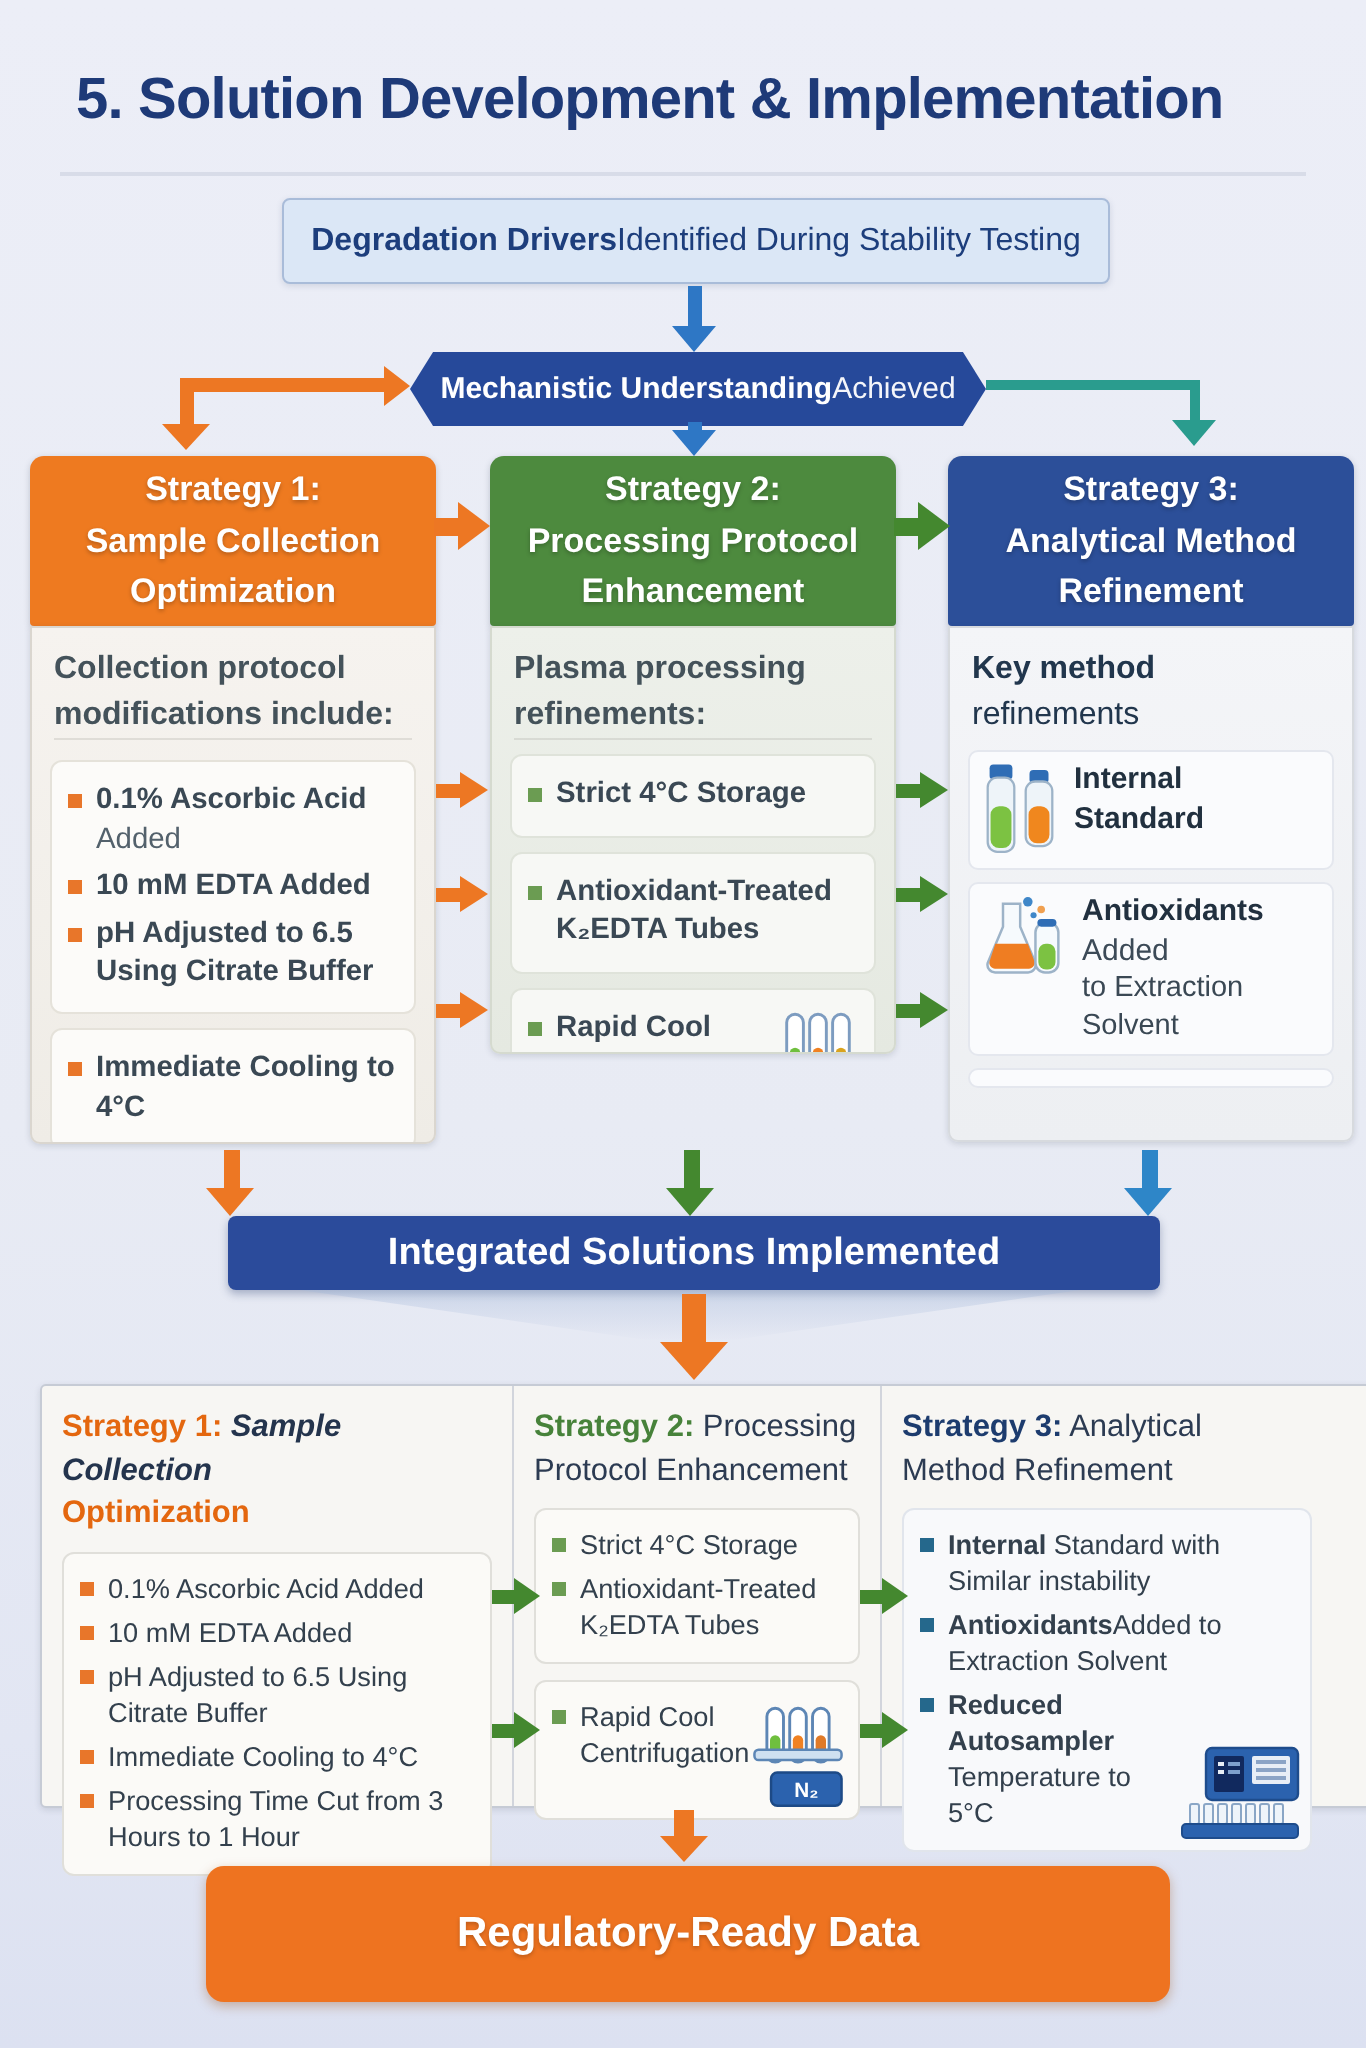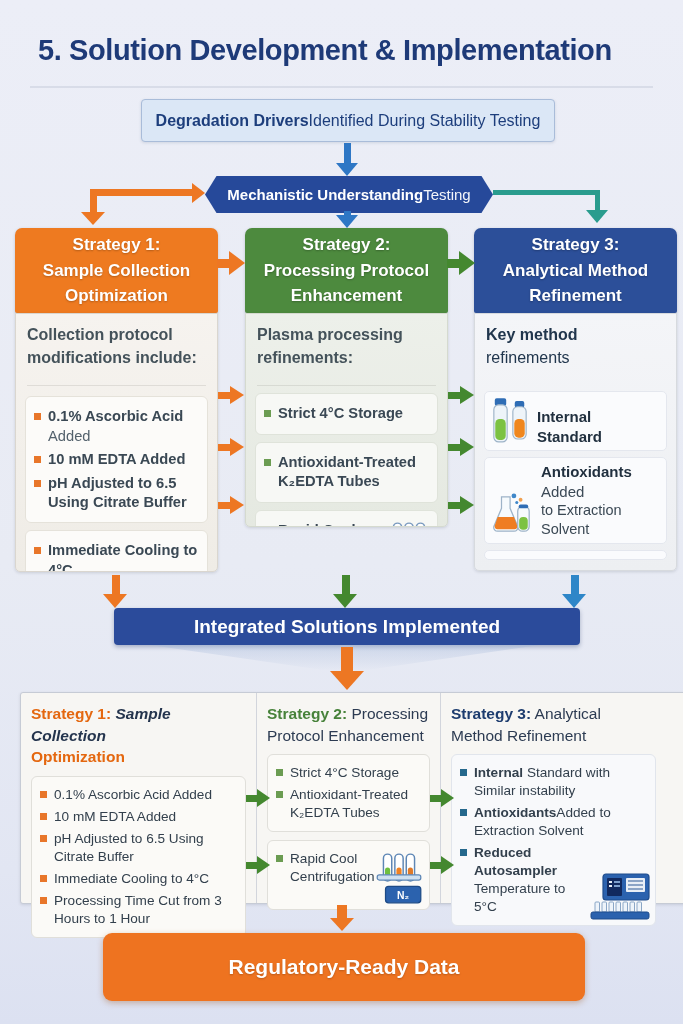--- a/index.html
+++ b/index.html
@@ -33,36 +33,36 @@
   .hdr-green{background:#4d8a3e;}
   .hdr-blue{background:#2c4f99;}
 
   .panel{border-radius:0 0 5px 5px;padding:8px 9px;box-sizing:border-box;overflow:hidden;
     box-shadow:0 1px 3px rgba(60,70,90,.18);}
   .panel-warm{background:linear-gradient(180deg,#f6f3ef,#efece6);border:1px solid #dad6cf;}
   .panel-green{background:linear-gradient(180deg,#edf0ea,#e5e9e1);border:1px solid #d5dacf;}
   .panel-cool{background:linear-gradient(180deg,#f4f5f8,#edeff2);border:1px solid #d7dade;}
 
   .intro{font-size:16px;line-height:1.42;color:#44525a;font-weight:600;
-    margin:2px 2px 10px;padding-bottom:16px;border-bottom:1px solid rgba(160,160,150,.25);}
+    margin:2px 2px 10px;padding-bottom:0;border-bottom:1px solid rgba(160,160,150,.25);}
   .intro .i-rest{font-weight:400;}
 
   .card{background:#fcfbf9;border:1px solid #e5e2da;border-radius:6px;
     padding:6px 8px;margin-bottom:7px;position:relative;}
   .card-green{background:#f7f8f5;border-color:#dfe3da;}
   .bullet-row{display:flex;gap:7px;margin:4px 0;}
   .sq{width:7px;height:7px;margin-top:6px;flex:none;}
   .sq-orange{background:#e8762a;}
   .sq-green{background:#6b9c52;}
   .sq-teal{background:#25688c;}
   .btext{font-size:14.7px;line-height:1.32;color:#3a4854;}
   .b-main{font-weight:600;}
   .b-suffix{font-weight:400;color:#53616c;}
 
-  .item{display:flex;gap:8px;align-items:flex-end;background:#fafbfd;border:1px solid #e4e7ee;
+  .item{display:flex;gap:8px;align-items:flex-start;background:#fafbfd;border:1px solid #e4e7ee;
     border-radius:5px;padding:4px 6px;margin-bottom:6px;}
   .item-icon{flex:none;}
   .item-l1{font-size:15px;color:#21303f;font-weight:700;line-height:1.3;}
   .item-l1 .i-rest{font-weight:400;color:#3c4a57;}
   .item-l2{font-size:14.5px;color:#3a4854;line-height:1.3;}
 
   .int-bar{left:114px;top:608px;width:466px;height:37px;background:#2b4b9b;border-radius:4px;
     display:flex;align-items:center;justify-content:center;color:#fff;font-size:19px;
     font-weight:600;box-shadow:0 2px 4px rgba(40,60,110,.35);}
   .bar-chevron{left:150px;top:645px;width:390px;height:26px;opacity:.5;
@@ -107,21 +107,21 @@
 
   
   <div style="display:contents">
     <div class="shaft" style="left:344px;top:143px;width:7px;height:21px;background:#2e77c5"></div>
     <div class="tri" style="left:336px;top:163px;border-left:11px solid transparent;border-right:11px solid transparent;border-top:13px solid #2e77c5"></div>
   </div>
 
   
   <div class="abs hexagon">
     <span>Mechanistic Understanding</span>
-      <span class="hex-rest"> Testing</span>
+      <span class="hex-rest"> Achieved</span>
   </div>
 
   
   <div style="display:contents">
     <div class="shaft" style="left:90px;top:189px;width:103px;height:7px;background:#ed7723"></div>
     <div class="tri" style="left:192px;top:183px;border-top:10px solid transparent;border-bottom:10px solid transparent;border-left:13px solid #ed7723"></div>
     <div class="shaft" style="left:90px;top:189px;width:7px;height:25px;background:#ed7723"></div>
     <div class="tri" style="left:81px;top:212px;border-left:12px solid transparent;border-right:12px solid transparent;border-top:13px solid #ed7723"></div>
   </div>
 

